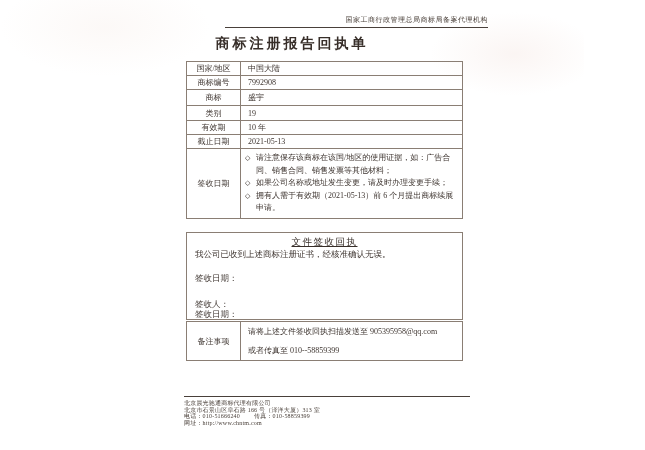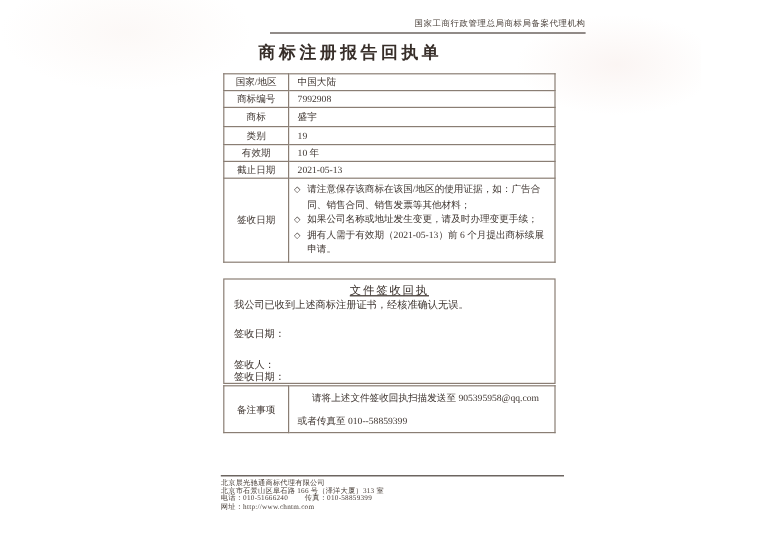--- a/index.html
+++ b/index.html
@@ -85,21 +85,21 @@
   .signer-label{position:absolute;top:66px;left:8px;}
   .sign-date-label{position:absolute;top:76px;left:8px;}
   
   .remarks-table{
     position:absolute;top:321px;left:186px;width:277px;
     font-size:8px;
   }
   .remarks-table td{border:1px solid var(--border);}
   .remarks-table td.val{padding:4px 7px;}
   .remarks-table td.lbl{height:34px;}
-  .remark-line1{margin-bottom:8px;margin-left:12px;}
+  .remark-line1{margin-bottom:8px;}
   
   .footer{
     position:absolute;top:396px;left:184px;width:286px;
     border-top:1px solid #49403a;
     padding-top:3px;
     font-size:6px;line-height:6.6px;
     color:#4a403a;letter-spacing:.2px;
   }
   .footer .fline{white-space:nowrap;}
   .phone-gap{display:inline-block;width:14px;}

